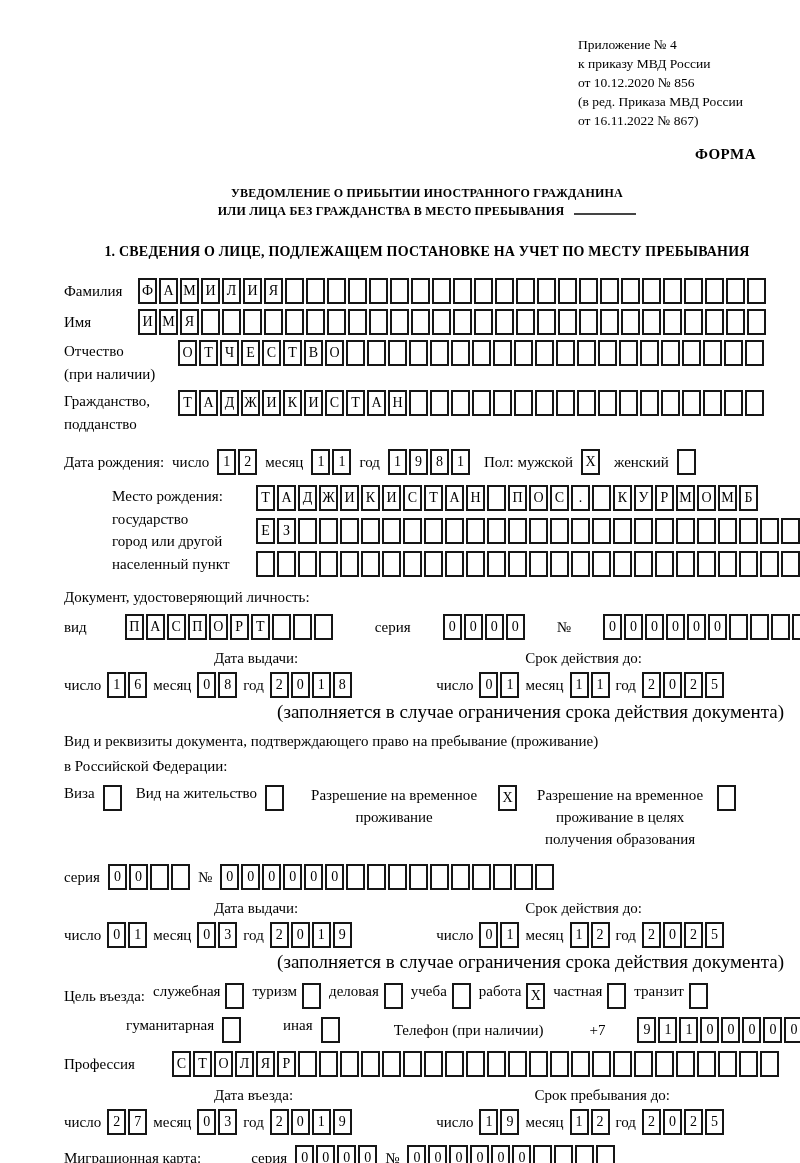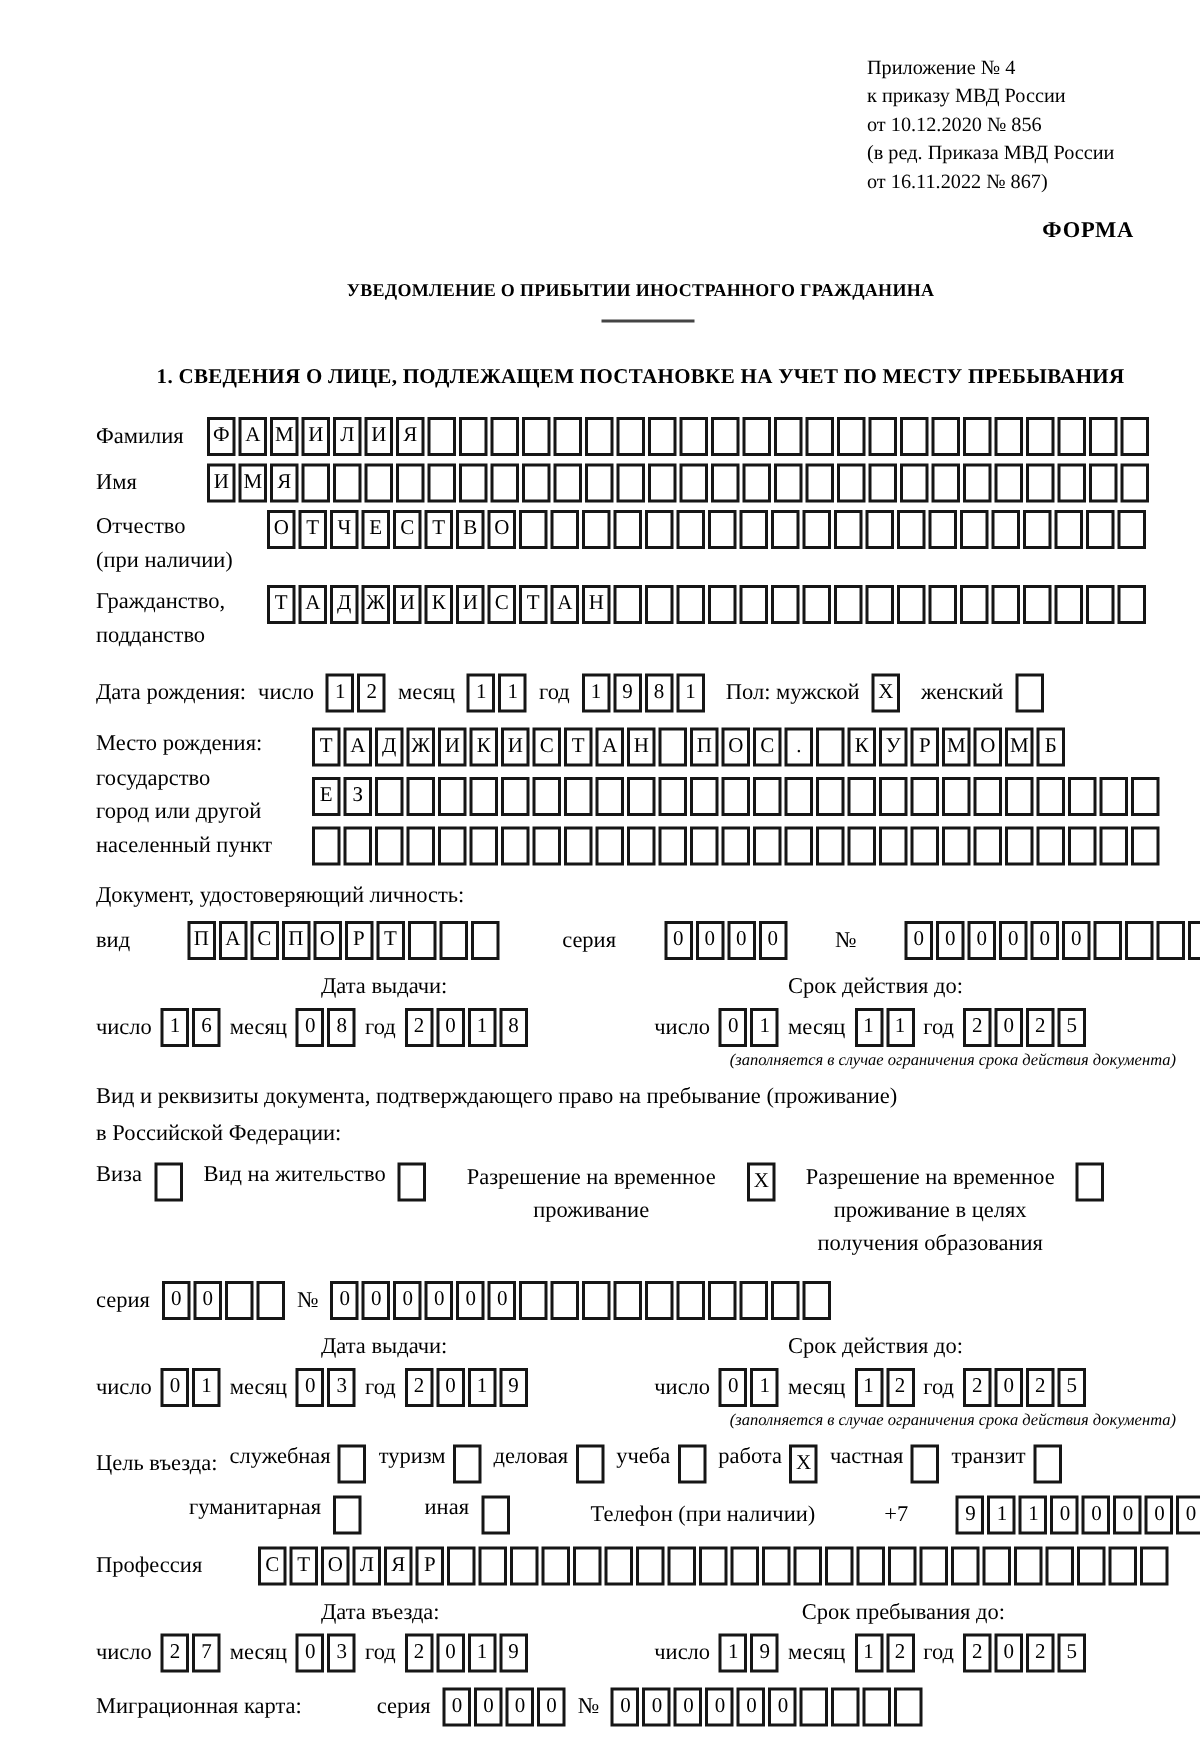--- a/index.html
+++ b/index.html
@@ -15,38 +15,38 @@
   .title-underline{display:inline-block;width:62px;border-bottom:2px solid #444;margin-left:10px;vertical-align:baseline;}
   .sec{ text-align:center;font-weight:bold;font-size:14px;margin-top:24px;letter-spacing:.2px;}
 
   
   .row{display:flex;align-items:center;column-gap:8px;margin-top:5px;}
   .row.top{align-items:flex-start;}
   .lbl{white-space:nowrap;}
   .lbl-block{display:flex;flex-direction:column;line-height:1.5;flex:0 0 auto;}
   .w66{width:66px;flex:0 0 66px;}
   .w106{width:106px;flex:0 0 106px;}
-  .w136{width:136px;flex:0 0 136px;}
+  .w136{width:136px;flex:0 0 136px;margin-left:48px;}
   .cellcol{display:flex;flex-direction:column;row-gap:7px;}
   .cells{display:inline-flex;column-gap:2px;flex:0 0 auto;}
   .cell{
     width:15px;height:22px;border:2px solid #161616;display:inline-flex;
     align-items:center;justify-content:center;font-size:14px;flex:0 0 auto;background:#fff;
   }
   .mt10{margin-top:10px;} .mt14{margin-top:14px;} .mt18{margin-top:18px;} .mt8{margin-top:8px;gap:32px;}
   .center-b{text-align:left;font-weight:normal;margin-top:12px;}
 
   
   .dg{display:inline-flex;align-items:center;column-gap:6px;}
   .dg-right{margin-left:auto;margin-right:66px;}
   .hdrs{display:flex;margin-top:10px;}
   .dh-left{margin-left:150px;}
   .dh-right{margin-left:auto;margin-right:148px;}
   .dh-right2{margin-left:auto;margin-right:120px;}
-  .note{ text-align:right;font-size:11px;padding-right:6px;margin-top:3px;font-style:italic;}
+  .note{ text-align:right;font-size:19px;padding-right:6px;margin-top:3px;}
 
   
   .opt{display:inline-flex;align-items:flex-start;column-gap:8px;}
   .optlabel{display:inline-block;text-align:center;line-height:1.45;}
   .ow185{width:192px;} .ow175{width:178px;}
   .opts{column-gap:14px;margin-top:10px;}
   .purpose .opt{column-gap:5px;}
   .indent62{margin-left:62px;}
 </style>
 </head>
@@ -60,21 +60,21 @@
     <div>от 10.12.2020 № 856</div>
     <div>(в ред. Приказа МВД России</div>
     <div>от 16.11.2022 № 867)</div>
   </div>
 
   <div class="forma">ФОРМА</div>
 
   <div class="title">
     <div>УВЕДОМЛЕНИЕ О ПРИБЫТИИ ИНОСТРАННОГО ГРАЖДАНИНА</div>
     <div>
-      <span class="title-underline"></span>
+      <span>ИЛИ ЛИЦА БЕЗ ГРАЖДАНСТВА В МЕСТО ПРЕБЫВАНИЯ</span><span class="title-underline"></span>
     </div>
   </div>
 
   <div class="sec">1. СВЕДЕНИЯ О ЛИЦЕ, ПОДЛЕЖАЩЕМ ПОСТАНОВКЕ НА УЧЕТ ПО МЕСТУ ПРЕБЫВАНИЯ</div>
 
   <div class="row mt18">
     <span class="lbl w66">Фамилия</span>
     <span class="cells">
         <span class="cell">Ф</span>
         <span class="cell">А</span>

